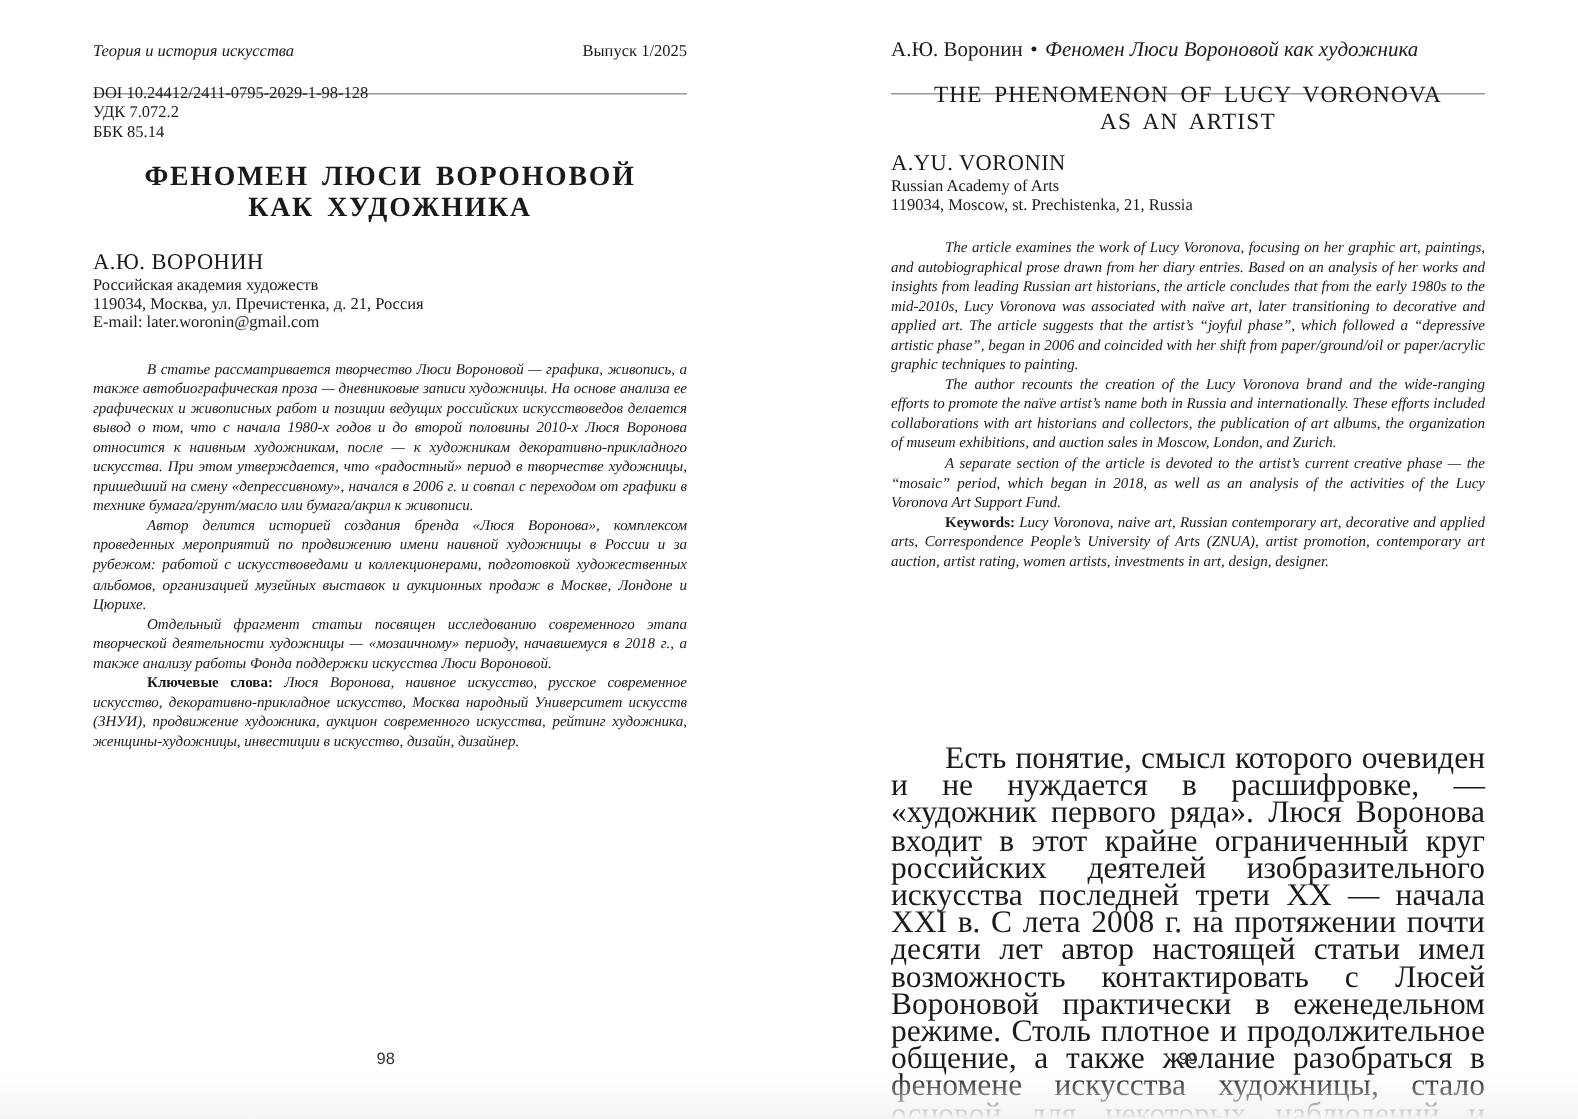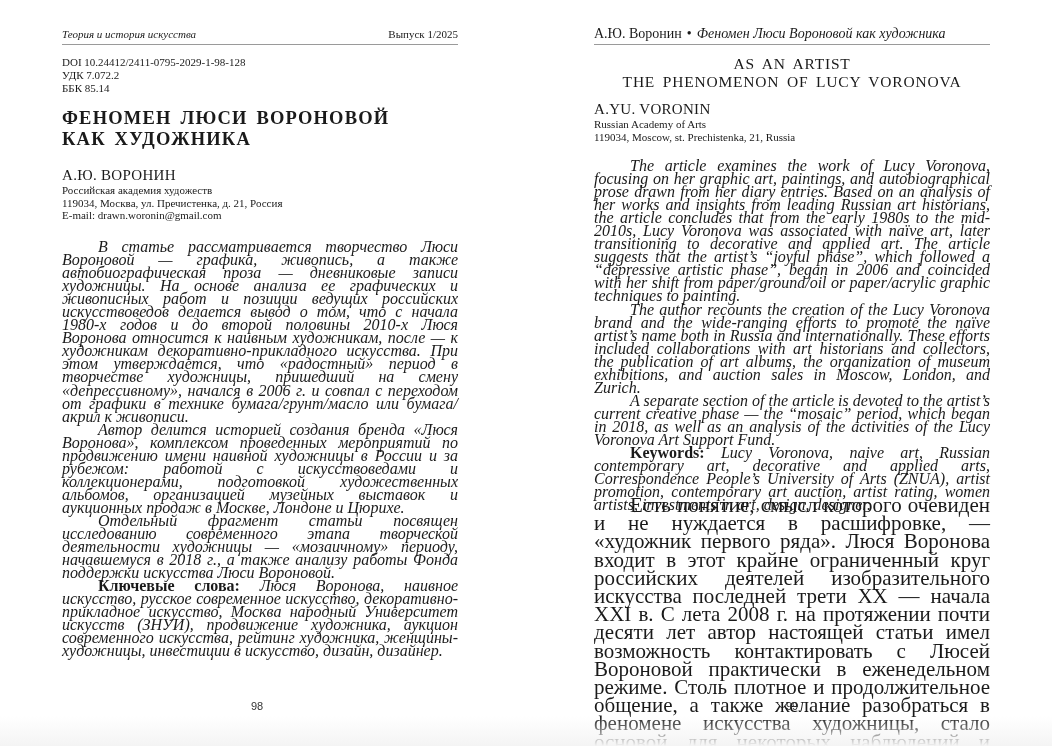--- a/index.html
+++ b/index.html
@@ -10,47 +10,47 @@
   .fade {
     position:absolute; left:0; right:0; bottom:0; height:30px;
     background:linear-gradient(to bottom, rgba(255,255,255,0), #f4f4f4);
   }
   .page { position:absolute; top:0; height:746px; }
   .page.left { left:62px; width:396px; }
   .page.right { left:594px; width:396px; }
 
   .running-head {
     position:absolute; top:27px; left:0; right:0;
-    font-size:11px; line-height:14px; padding-bottom:3px;
+    font-size:11px; line-height:14px; padding-bottom:21px;
     border-bottom:1px solid #9a9a9a; display:flex; justify-content:space-between;align-items:center;
   }
   .running-head .it { font-style:italic; }
   .running-head.right-head { font-size:14px; }
   .running-head .bullet { margin:0 5px; }
 
   .meta { position:absolute; top:56px; left:0; font-size:11px; line-height:12.8px; }
 
   .title-ru {
-    position:absolute; top:108px; left:0; right:0; text-align:left;
+    position:absolute; top:108px; left:0; right:0; text-align:center;
     font-weight:bold; font-size:18.5px; line-height:21px; letter-spacing:1.2px;
     word-spacing:3px;
   }
   .author-block { position:absolute; left:0; right:0; }
   .author-block .name { font-size:15px; line-height:17px; letter-spacing:0.3px; }
   .author-block .line { font-size:11px; line-height:12.6px; }
   .left .author-block { top:167px; }
   .right .author-block { top:101px; }
 
   .title-en {
     position:absolute; top:55px; left:0; right:0; text-align:center;
     font-size:15.5px; line-height:18px; letter-spacing:0.8px; word-spacing:3px;
   }
 
   .abstract {
-    position:absolute; left:0; right:0; font-size:16px; line-height:13.05px;
+    position:absolute; left:0; right:0; font-size:10px; line-height:13.05px;
     font-style:italic; text-align:justify;
   }
   .left .abstract { top:240px; }
   .right .abstract { top:159px; }
   .abstract p { margin:0; text-indent:36px; }
   .abstract .kw-label { font-style:normal; font-weight:bold;margin-top:16px; }
 
   .body-text {
     position:absolute; top:496px; left:0; right:0; font-size:21px; line-height:18.2px;
     text-align:justify;
@@ -81,21 +81,21 @@
 
   <div class="title-ru">
     <div>ФЕНОМЕН ЛЮСИ ВОРОНОВОЙ</div>
     <div>КАК ХУДОЖНИКА</div>
   </div>
 
   <div class="author-block">
     <div class="name">А.Ю. ВОРОНИН</div>
     <div class="line">Российская академия художеств</div>
     <div class="line">119034, Москва, ул. Пречистенка, д. 21, Россия</div>
-    <div class="line">E-mail: drawn.woronin@gmail.com</div>
+    <div class="line">E-mail: later.woronin@gmail.com</div>
   </div>
 
   <div class="abstract">
     <p>В статье рассматривается творчество Люси Вороновой — графика, живопись, а также автобиографическая проза — дневниковые записи художницы. На основе анализа ее графических и живописных работ и позиции ведущих российских искусствоведов делается вывод о том, что с начала 1980-х годов и до второй половины 2010-х Люся Воронова относится к наивным художникам, после — к художникам декоративно-прикладного искусства. При этом утверждается, что «радостный» период в творчестве художницы, пришедший на смену «депрессивному», начался в 2006 г. и совпал с переходом от графики в технике бумага/грунт/масло или бумага/акрил к живописи.</p>
     <p>Автор делится историей создания бренда «Люся Воронова», комплексом проведенных мероприятий по продвижению имени наивной художницы в России и за рубежом: работой с искусствоведами и коллекционерами, подготовкой художественных альбомов, организацией музейных выставок и аукционных продаж в Москве, Лондоне и Цюрихе.</p>
     <p>Отдельный фрагмент статьи посвящен исследованию современного этапа творческой деятельности художницы — «мозаичному» периоду, начавшемуся в 2018 г., а также анализу работы Фонда поддержки искусства Люси Вороновой.</p>
     <p><span class="kw-label">Ключевые слова:</span><span> Люся Воронова, наивное искусство, русское современное искусство, декоративно-прикладное искусство, Москва народный Университет искусств (ЗНУИ), продвижение художника, аукцион современного искусства, рейтинг художника, женщины-художницы, инвестиции в искусство, дизайн, дизайнер.</span></p>
   </div>
 
   <div class="page-num">98</div>
@@ -103,22 +103,22 @@
 
 <div class="page right">
   <div class="running-head right-head">
     <span>
       <span>А.Ю. Воронин</span><span class="bullet">•</span><span class="it">Феномен  Люси  Вороновой как  художника</span>
     </span>
     <span></span>
   </div>
 
   <div class="title-en">
+    <div>THE PHENOMENON OF LUCY VORONOVA</div>
     <div>AS AN ARTIST</div>
-    <div>THE PHENOMENON OF LUCY VORONOVA</div>
   </div>
 
   <div class="author-block">
     <div class="name">A.YU. VORONIN</div>
     <div class="line">Russian Academy of Arts</div>
     <div class="line">119034, Moscow, st. Prechistenka, 21, Russia</div>
   </div>
 
   <div class="abstract">
     <p>The article examines the work of Lucy Voronova, focusing on her graphic art, paintings, and autobiographical prose drawn from her diary entries. Based on an analysis of her works and insights from leading Russian art historians, the article concludes that from the early 1980s to the mid-2010s, Lucy Voronova was associated with naïve art, later transitioning to decorative and applied art. The article suggests that the artist’s “joyful phase”, which followed a “depressive artistic phase”, began in 2006 and coincided with her shift from paper/ground/oil or paper/acrylic graphic techniques to painting.</p>

